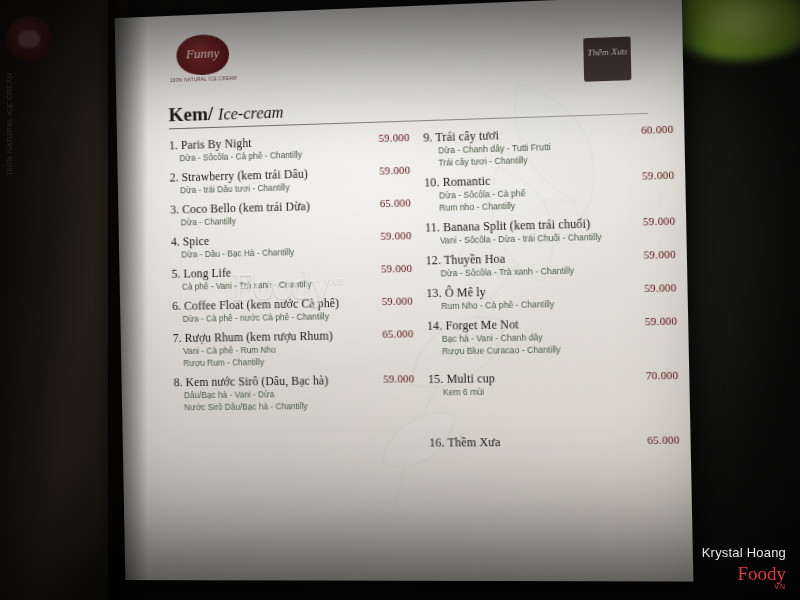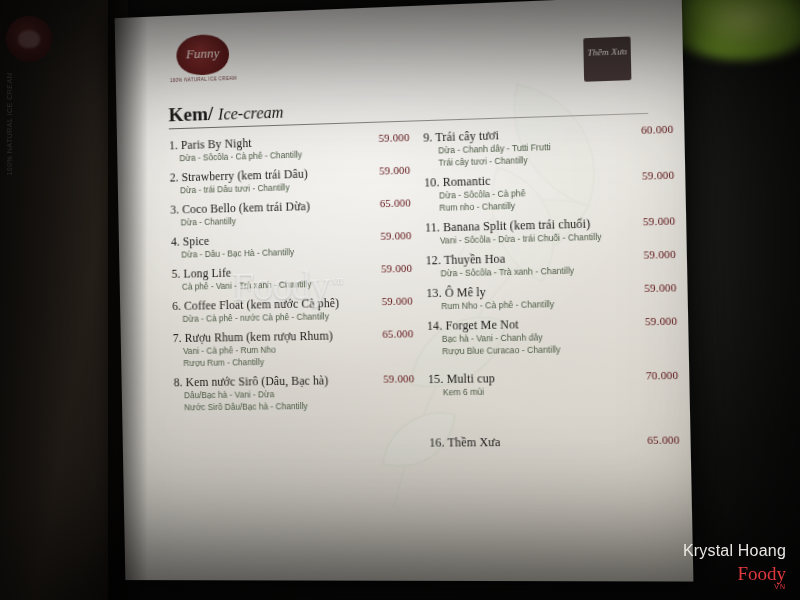--- a/index.html
+++ b/index.html
@@ -225,21 +225,21 @@
   .watermark .dot {
     font-size: 13px;
     vertical-align: super;
     color: rgba(255,255,255,0.55);
   }
   
   .credit {
     position: absolute;
     right: 14px; bottom: 40px;
     color: #e9e6e2;
-    font-size: 16px;
+    font-size: 13px;
     letter-spacing: .2px;
     z-index: 8;
   }
   .foody-logo {
     position: absolute;
     right: 14px; bottom: 10px;
     z-index: 8;
     text-align: right;
   }
   .foody-logo .f {

